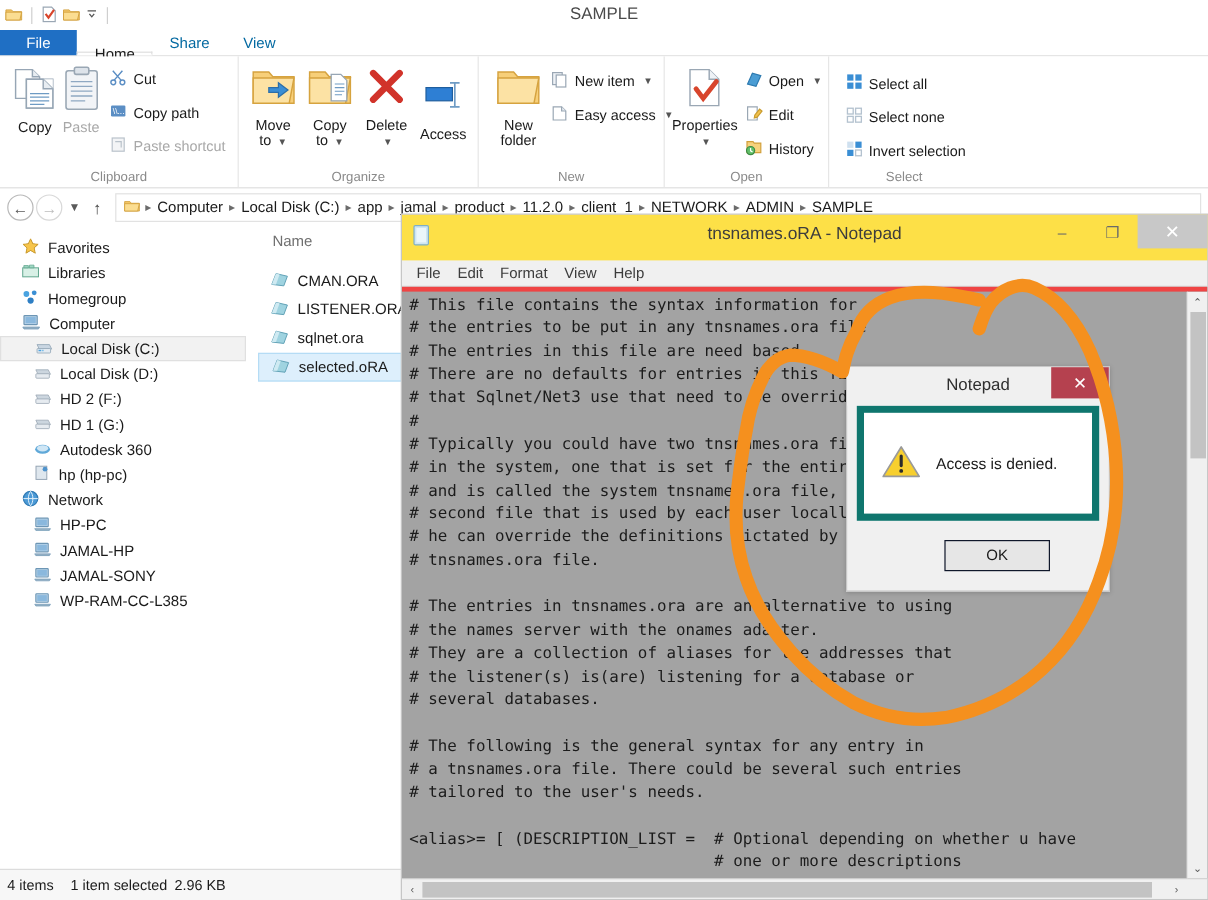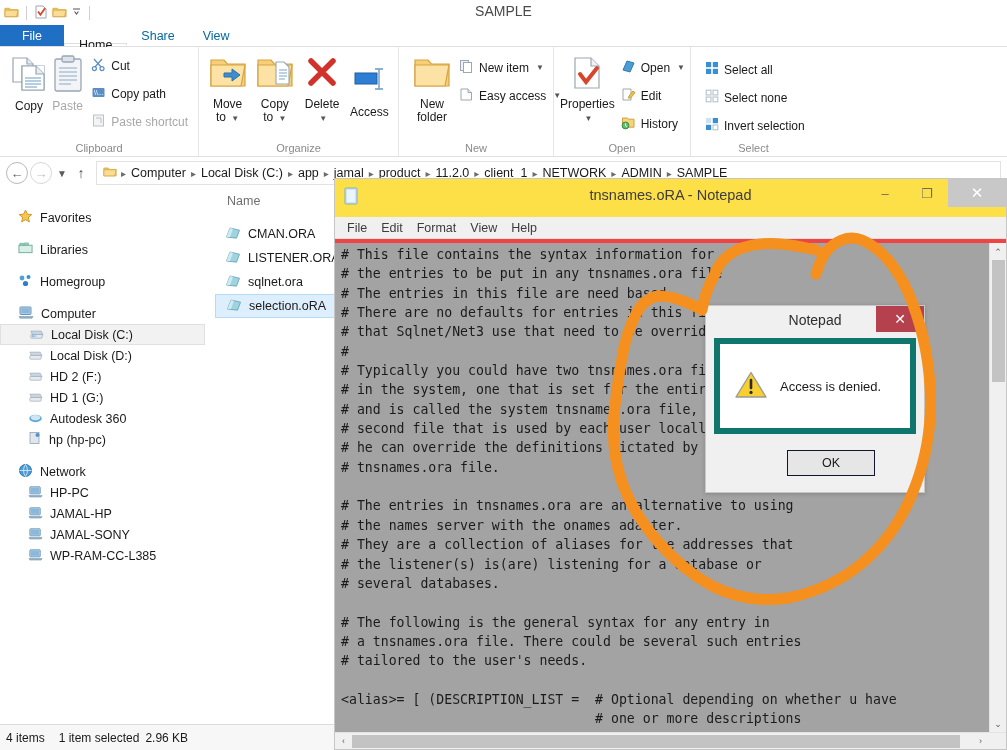--- a/index.html
+++ b/index.html
@@ -66,21 +66,21 @@
   .crumbs { flex:1; height:24px; border:1px solid #e2e2e2; background:#fff;
             display:flex; align-items:center; padding:0 4px; gap:0px; overflow:hidden; margin-left:4px;}
   .crumb { font-size:12.5px; color:#1a1a1a; padding:0 3px; white-space:nowrap; cursor:default; }
   .crumbsep { color:#6b6b6b; font-size:10px; padding:0 2px; }
 
   
   .body { position:absolute; top:190px; left:0; right:0; bottom:26px; display:flex; }
   .navpane { width:215px; padding-top:6px; background:#fff; overflow:hidden; }
   .navrow { display:flex; align-items:center; gap:7px; height:21px; padding-left:18px;
             font-size:12.5px; color:#1a1a1a; white-space:nowrap; cursor:default;}
-  .navrow.root { margin-top:11px; }
+  .navrow.root { }
   .navrow.child { padding-left:28px; }
   .navrow.sel { background:#f2f2f2; border:1px solid #e0e0e0; margin-right:10px; }
 
   .filepane { flex:1; background:#fff; padding-top:4px; position:relative; }
   .colhdr { font-size:12.5px; color:#6f6f6f; padding-left:12px; height:22px; }
   .frow { display:flex; align-items:center; gap:7px; height:24px; padding-left:10px;
           font-size:12.5px; color:#1a1a1a; white-space:nowrap; cursor:default; width:120px;}
   .frow.sel { background:#ddeffc; border:1px solid #b5dcf5; }
 
   
@@ -640,21 +640,21 @@
         </span>
         <span>sqlnet.ora</span>
       </div>
       <div class="frow sel">
         <span class="ico">
           <svg width="16" height="14" viewBox="0 0 16 14">
               <path d="M1.5 11L5 2l9.5 2.2-3 8z" fill="#9fd3e0" stroke="#5d9fb4" stroke-width=".8"></path>
               <path d="M1.5 11L5 2l3 .7-3 8.3z" fill="#cfeaf2"></path>
             </svg>
         </span>
-        <span>selection.oRA</span>
+        <span>selected.oRA</span>
       </div>
     </div>
   </div>
 
   <div class="statusbar">
     <span>4 items</span>
     <span>1 item selected</span>
     <span style="margin-left:-8px;">2.96 KB</span>
   </div>
 </div>

